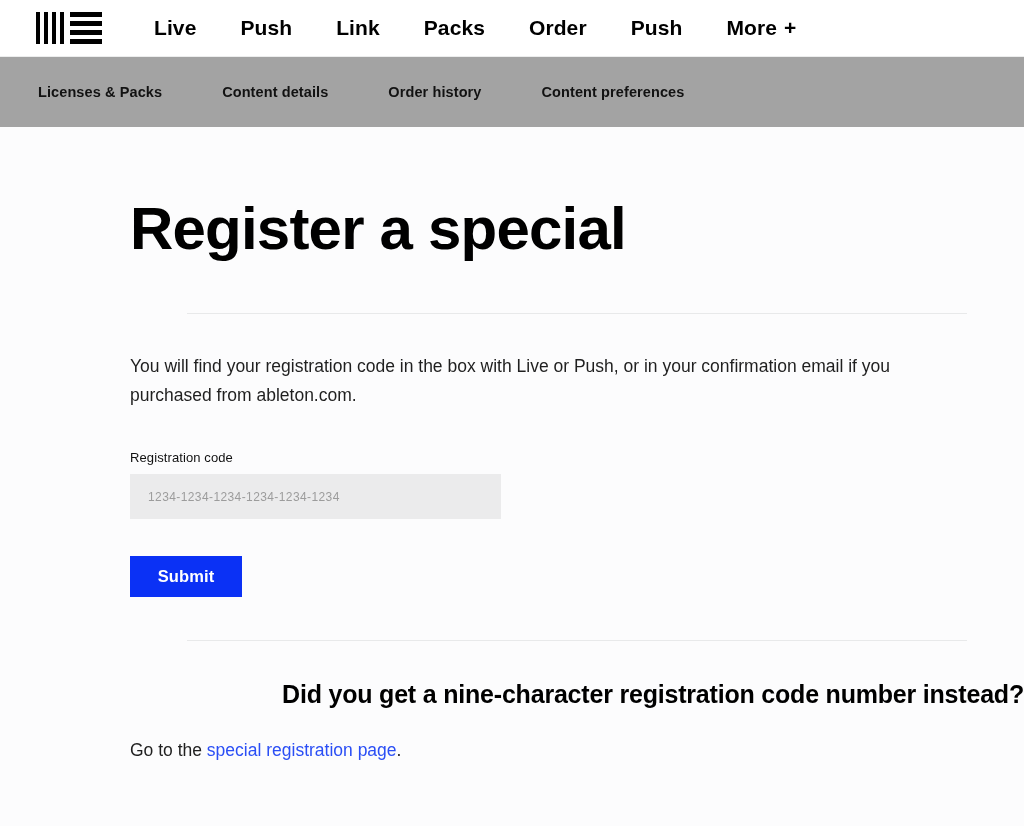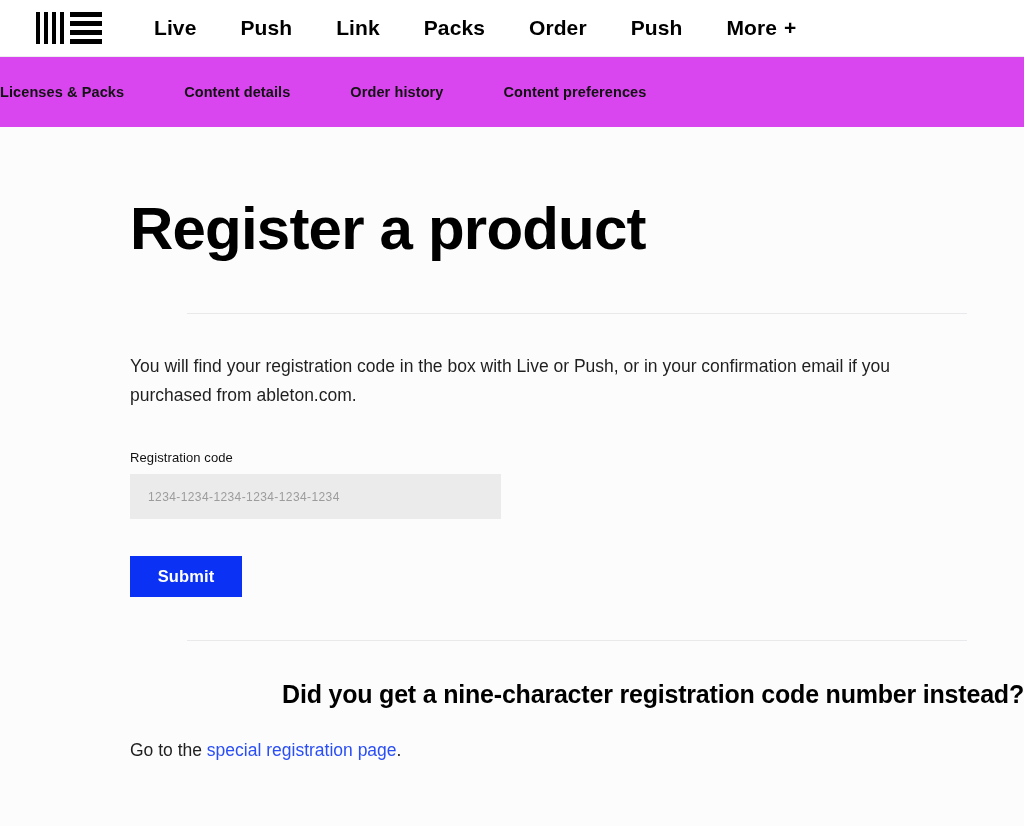--- a/index.html
+++ b/index.html
@@ -76,21 +76,22 @@
     white-space: nowrap;
   }
   .nav-main a:last-child { margin-right: 0; }
   .nav-more-plus { margin-left: 7px; font-weight: 600; }
 
   
   .subnav {
     height: 70px;
     display: flex;
     align-items: center;
-    background: #d946ef;
+    padding-left: 38px;
+    background: #a3a3a3;
   }
   .subnav a {
     font-size: 14.5px;
     font-weight: 700;
     color: #121212;
     text-decoration: none;
     margin-right: 60px;
     white-space: nowrap;
     letter-spacing: 0.1px;
   }
@@ -226,21 +227,21 @@
 
 <nav class="subnav">
   <a href="#">Licenses &amp; Packs</a>
   <a href="#">Content details</a>
   <a href="#">Order history</a>
   <a href="#">Content preferences</a>
 </nav>
 
 <main class="content">
 
-  <h1 class="page-title">Register a product</h1>
+  <h1 class="page-title">Register a special</h1>
 
   <hr class="divider">
 
   <p class="intro">You will find your registration code in the box with Live or Push, or in your confirmation email if you purchased from ableton.com.</p>
 
   <form>
     <div class="field-label">Registration code</div>
     <input class="reg-input" type="text" placeholder="1234-1234-1234-1234-1234-1234" style="">
     <button class="submit-btn" type="submit">Submit</button>
   </form>

